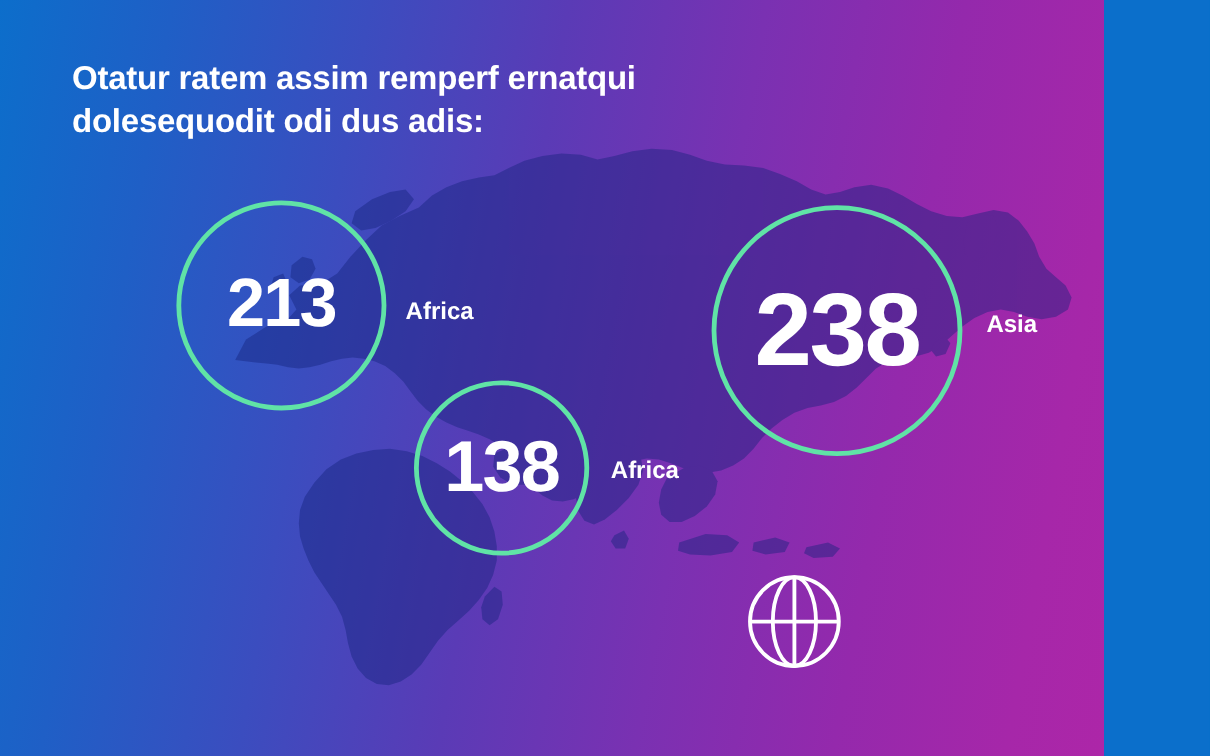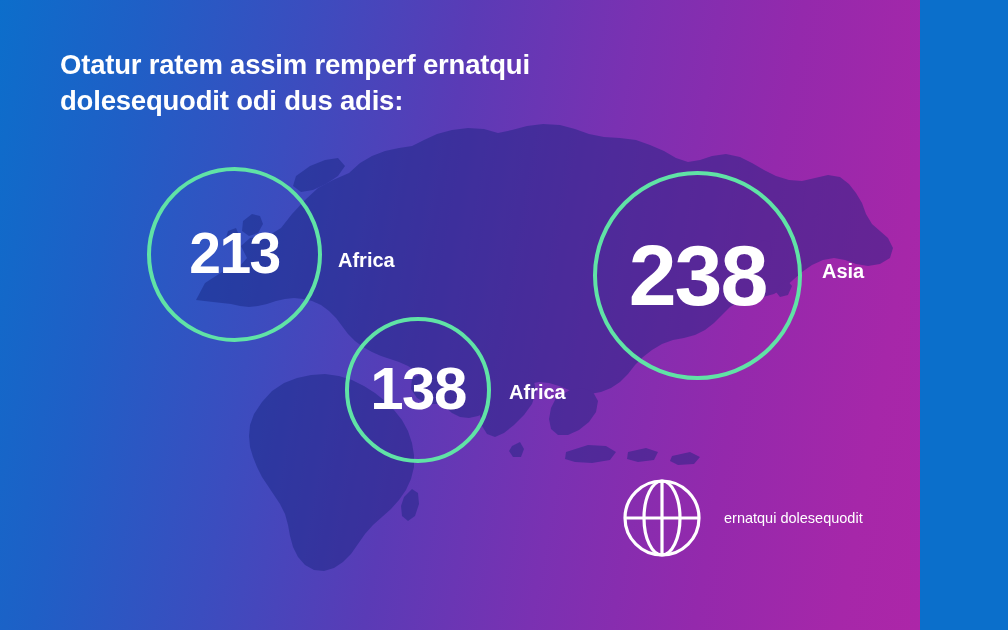--- a/index.html
+++ b/index.html
@@ -212,17 +212,16 @@
   <span id="label-asia" class="stat-label" style="color: rgb(255, 255, 255);">Asia</span>
 
   <div id="footer-note">
     <svg id="globe-icon" width="80" height="80" viewBox="0 0 80 80" aria-hidden="true">
       <circle cx="40" cy="40" r="37" fill="none" stroke="#FFFFFF" stroke-width="3.2"></circle>
       <line x1="3" y1="40" x2="77" y2="40" stroke="#FFFFFF" stroke-width="3.2"></line>
       <line x1="40" y1="3" x2="40" y2="77" stroke="#FFFFFF" stroke-width="3.2"></line>
       <ellipse cx="40" cy="40" rx="18" ry="37" fill="none" stroke="#FFFFFF" stroke-width="3.2"></ellipse>
     </svg>
     <div id="footer-text" style="color: rgb(255, 255, 255);">
-      <span class="ln">ernatqui dolesequodit</span>
     </div>
   </div>
 
 </div>
 
 </body></html>

